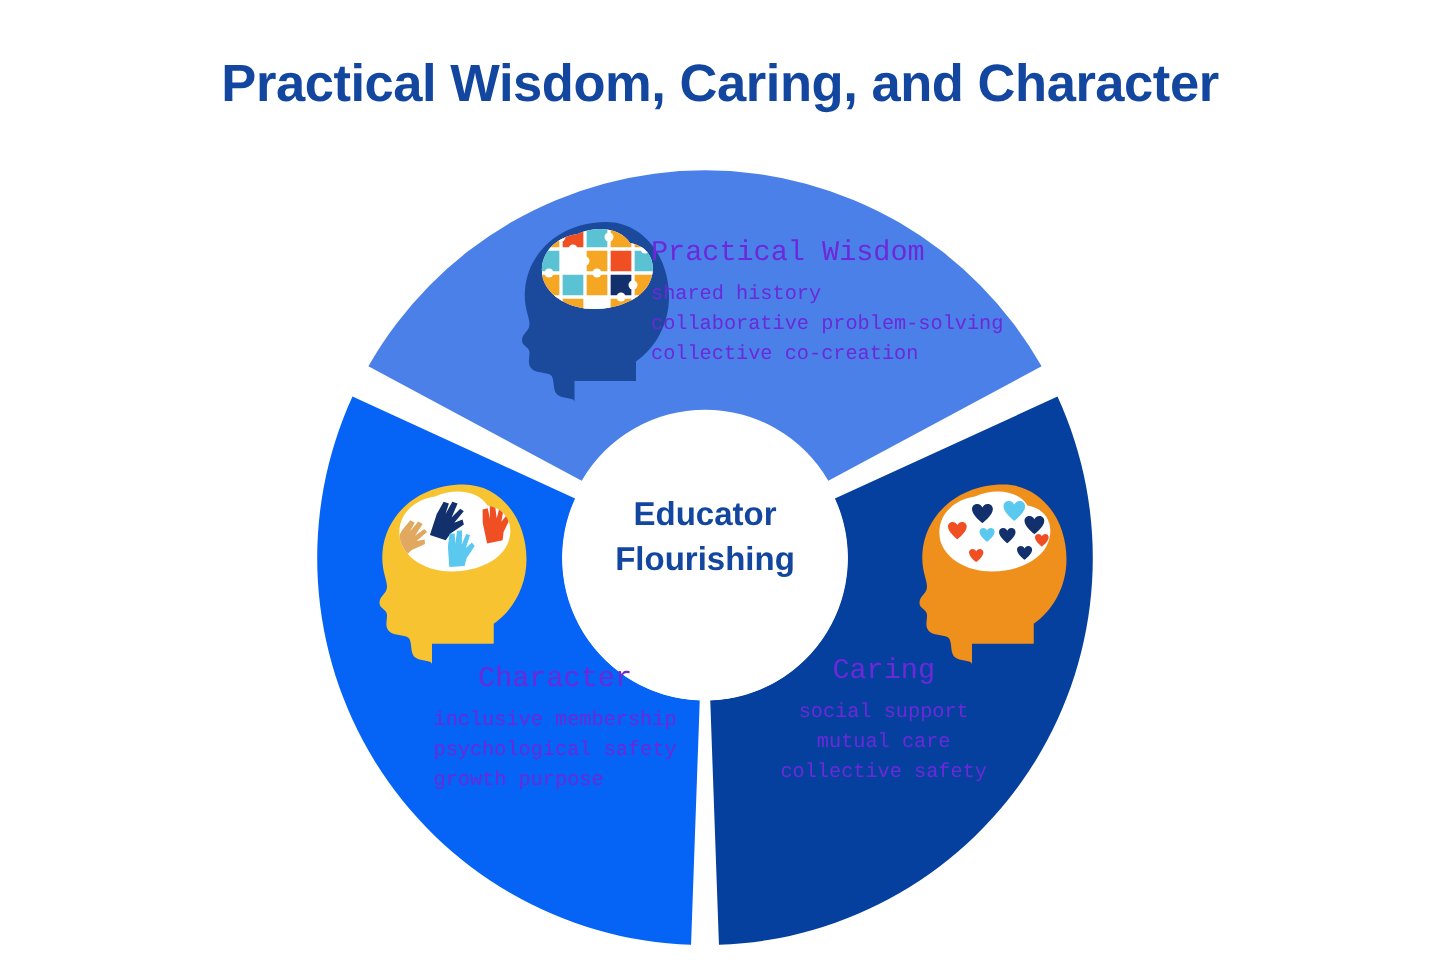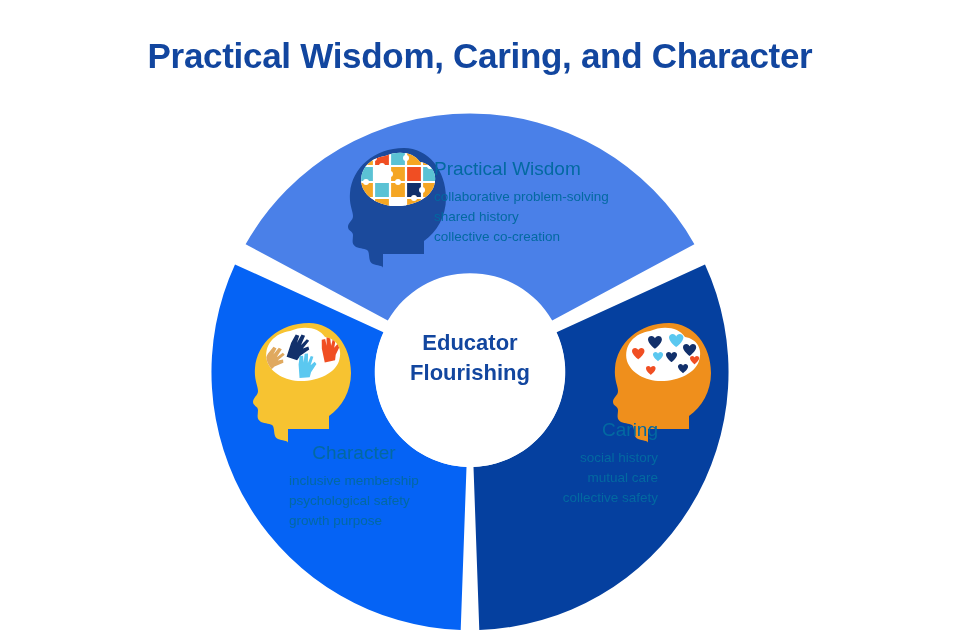--- a/index.html
+++ b/index.html
@@ -36,22 +36,22 @@
   }
   #wheel {
     position: absolute;
     left: 0;
     top: 0;
     width: 960px;
     height: 640px;
   }
   .seg-text {
     position: absolute;
-    color: #0369a1;
-    font-family: Liberation Sans, sans-serif;
+    color: #6d28d9;
+    font-family: Liberation Mono, monospace;
     line-height: 1.0;
   }
   .seg-heading {
     font-size: 19px;
     font-weight: normal;
     margin-bottom: 9px;
     white-space: nowrap;
   }
   .seg-item {
     font-size: 13.5px;
@@ -60,22 +60,22 @@
   }
   
   #pw-text {
     left: 434px;
     top: 159px;
     text-align: left;
   }
   
   #caring-text {
     right: 302px;
-    top: 420px;
-    text-align: right;
+    top: 438px;
+    text-align: center;
   }
   
   #character-text {
     left: 289px;
     top: 443px;
     text-align: left;
   }
   #character-text .seg-heading {
     text-align: center;
   }
@@ -317,28 +317,28 @@
           <path d="M 12 22 C 12 22, 0 13, 0 6 C 0 2, 3 0, 6 0 C 9 0, 11 2, 12 4
                    C 13 2, 15 0, 18 0 C 21 0, 24 2, 24 6 C 24 13, 12 22, 12 22 Z"></path>
         </g>
       </g>
     </g>
 
   </svg>
 
   <div id="pw-text" class="seg-text">
     <div class="seg-heading">Practical Wisdom</div>
+    <div class="seg-item">shared history</div>
     <div class="seg-item">collaborative problem-solving</div>
-    <div class="seg-item">shared history</div>
     <div class="seg-item">collective co-creation</div>
   </div>
 
   <div id="caring-text" class="seg-text">
     <div class="seg-heading">Caring</div>
-    <div class="seg-item">social history</div>
+    <div class="seg-item">social support</div>
     <div class="seg-item">mutual care</div>
     <div class="seg-item">collective safety</div>
   </div>
 
   <div id="character-text" class="seg-text">
     <div class="seg-heading">Character</div>
     <div class="seg-item">inclusive membership</div>
     <div class="seg-item">psychological safety</div>
     <div class="seg-item">growth purpose</div>
   </div>

